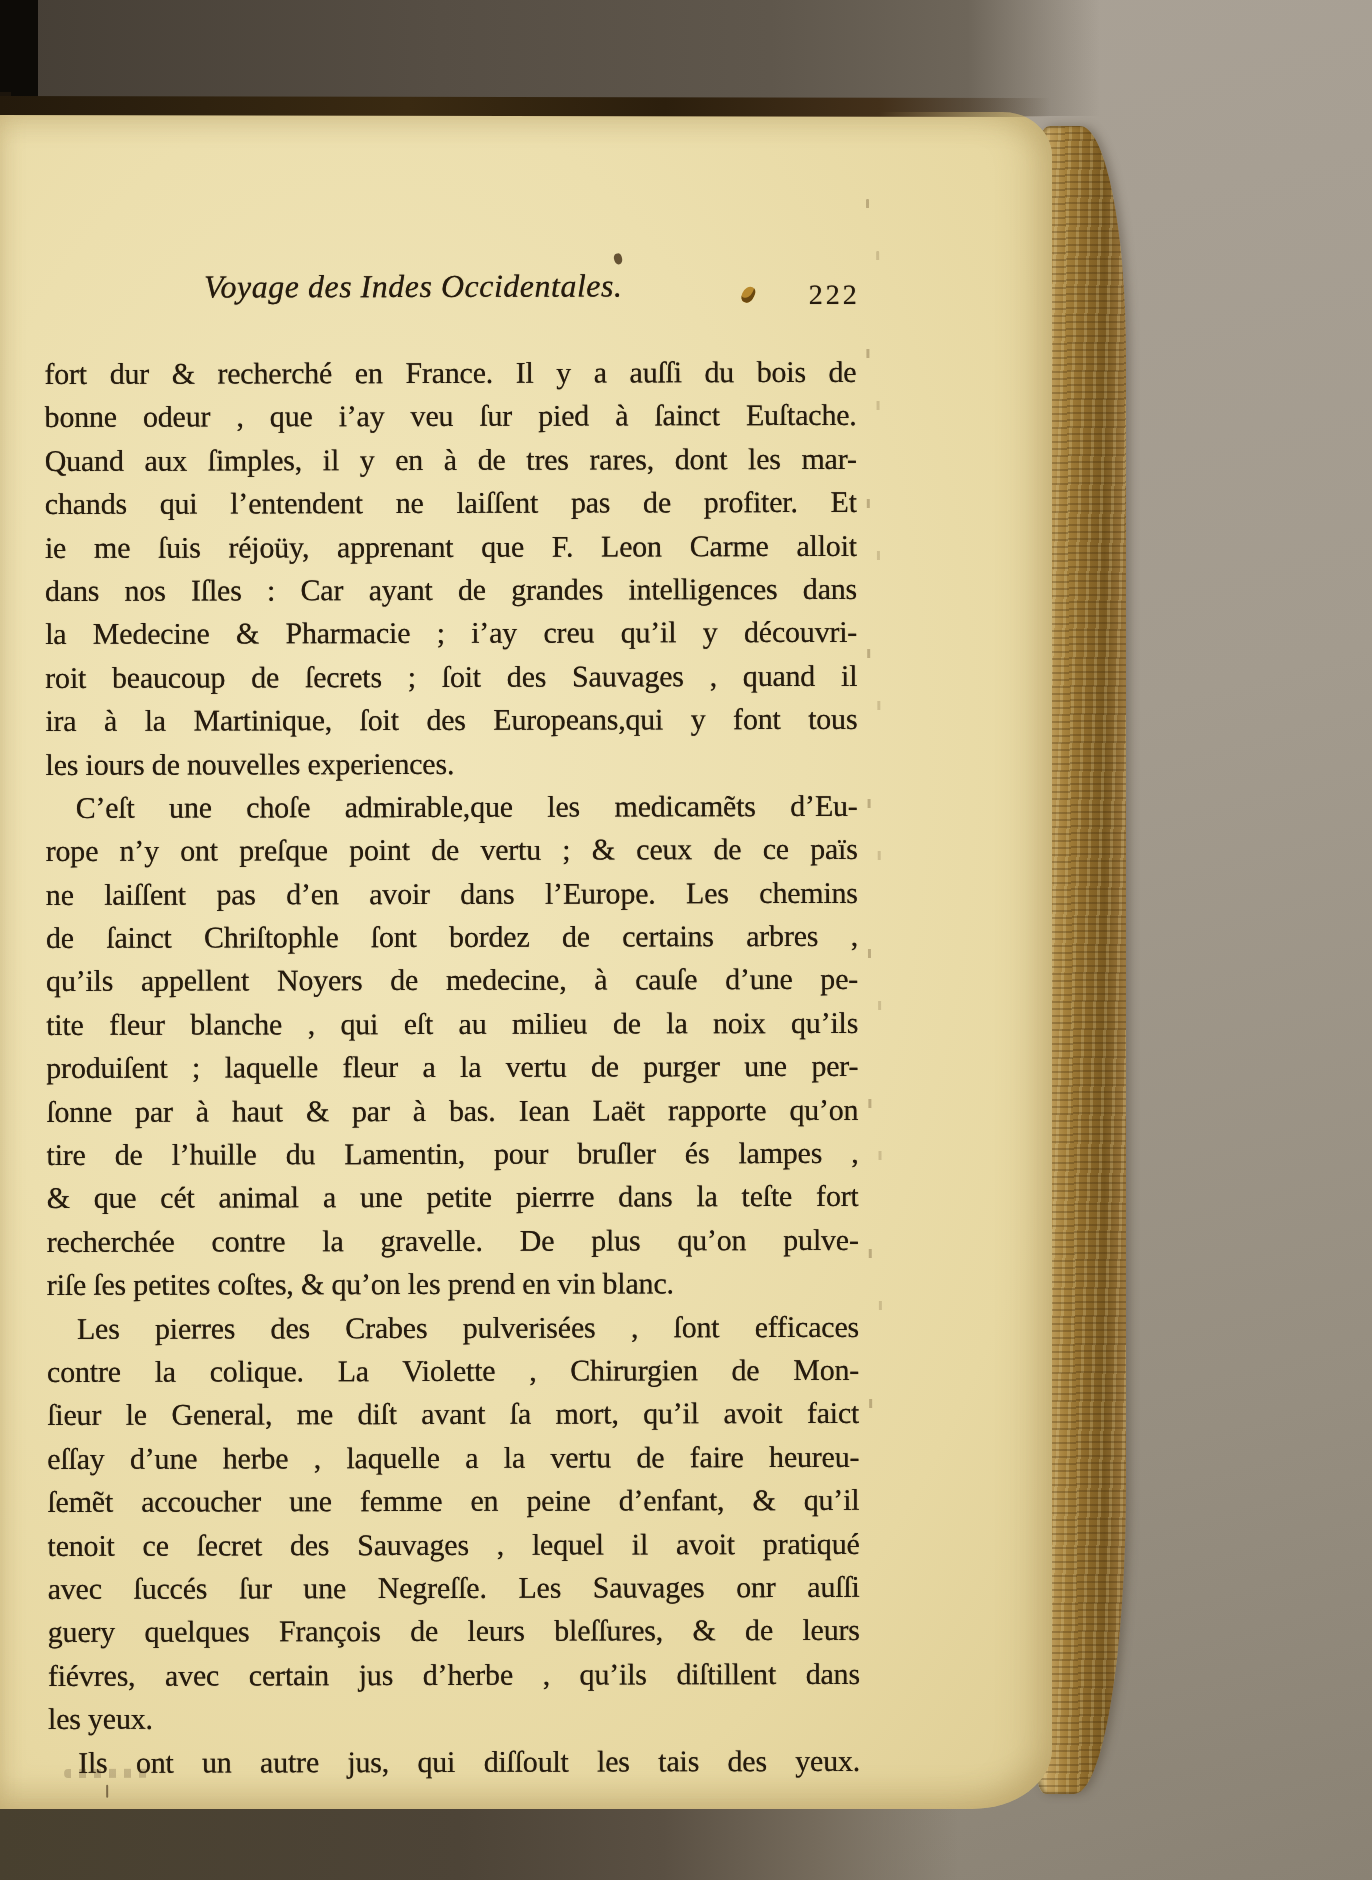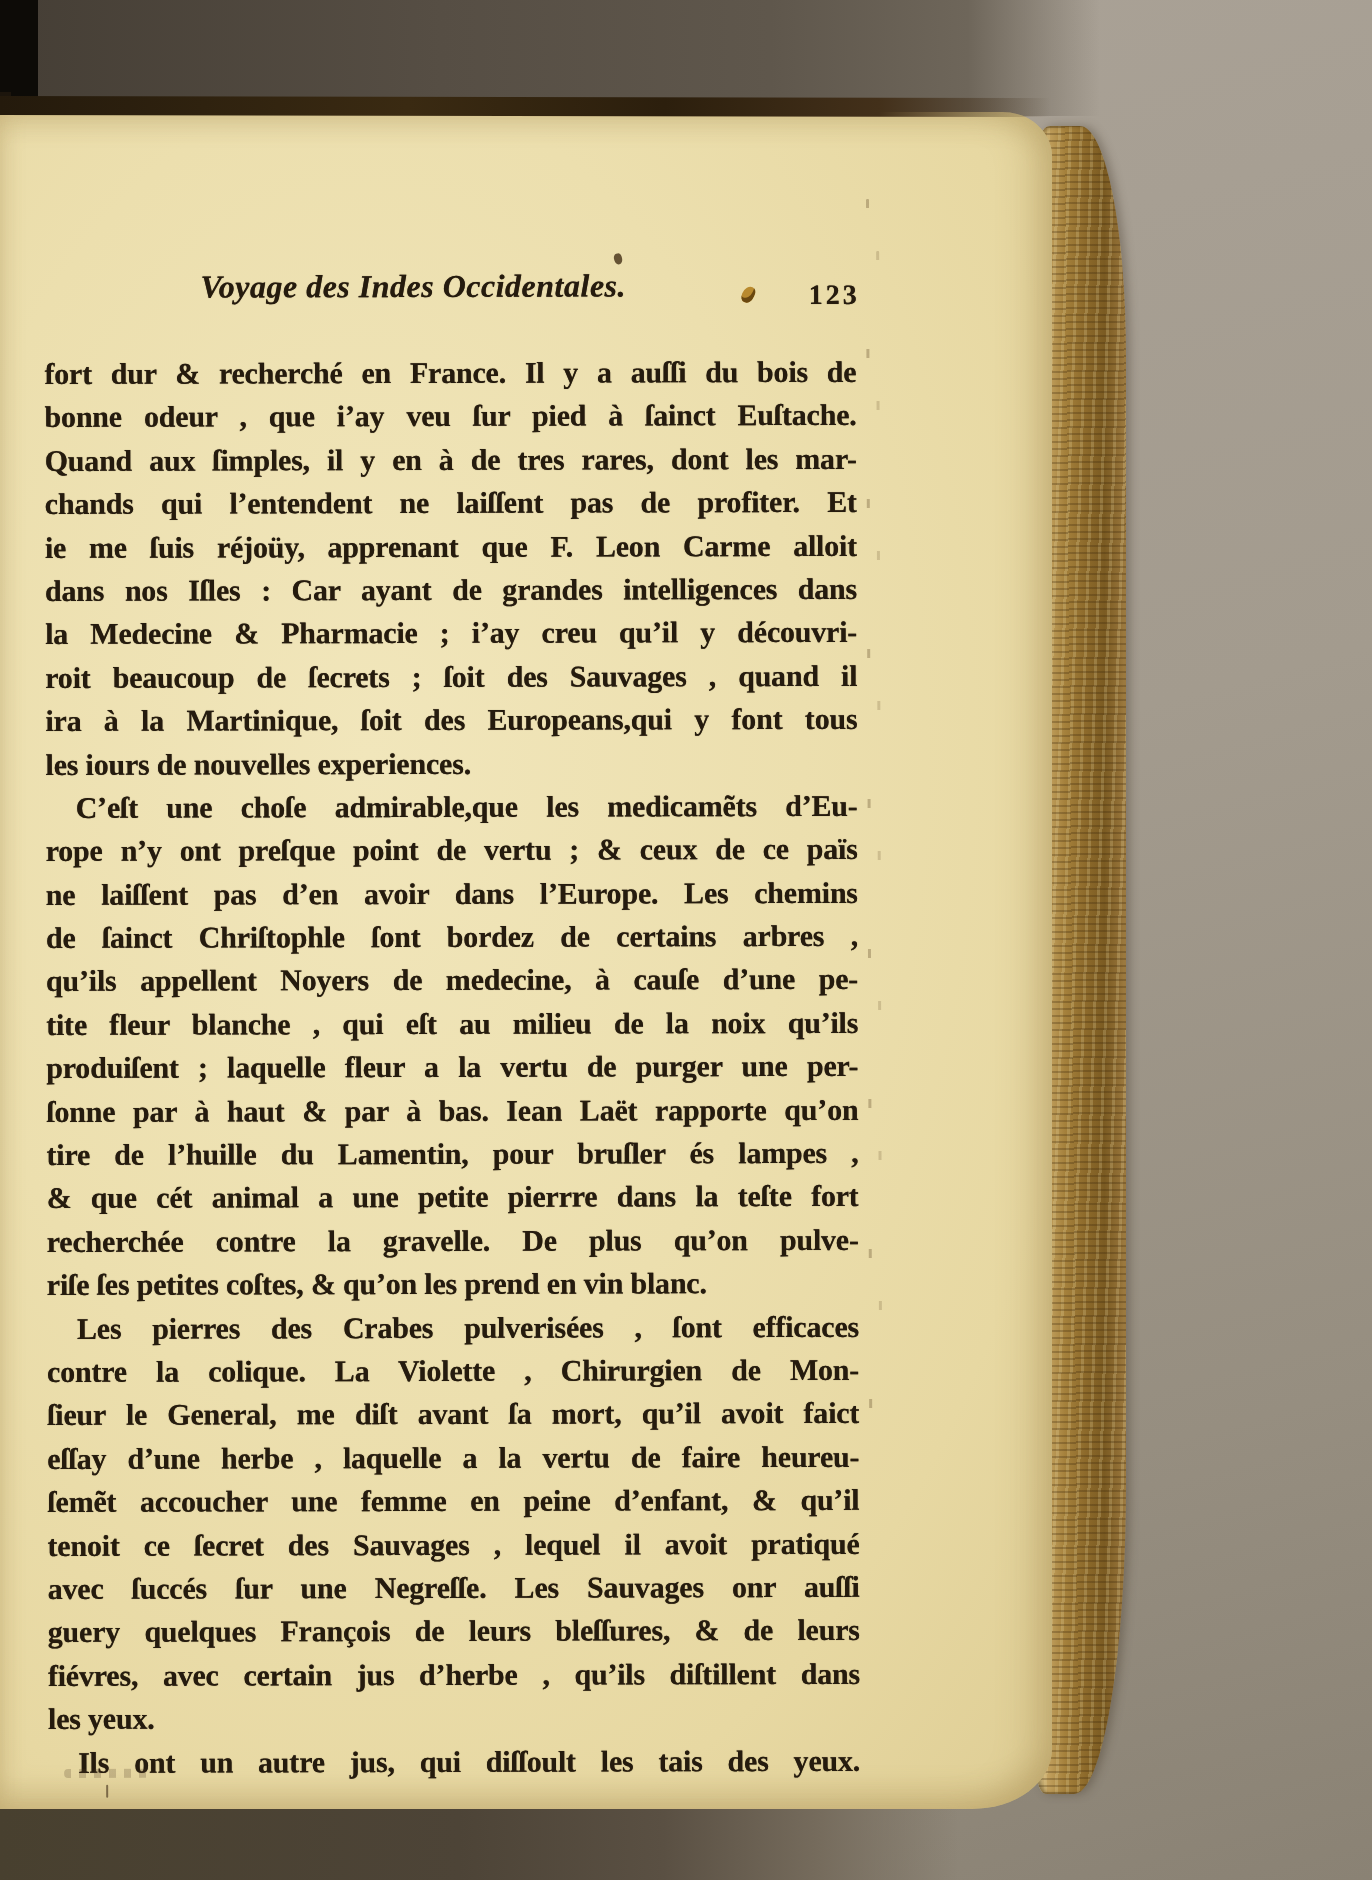--- a/index.html
+++ b/index.html
@@ -37,21 +37,20 @@
       linear-gradient(90deg,#e3d4a0 0%,#c4a361 12%,#a5813c 32%,#8d6a2b 55%,#7b5b22 76%,#916f35 92%,#a07d42 100%);
     border-radius:14px 46px 52px 10px / 30px 230px 310px 26px;
     box-shadow:inset 3px 0 4px rgba(70,50,15,.55), 4px 0 10px rgba(60,50,35,.35);
   }
   
   .page{
     position:absolute;left:0;top:112px;width:1052px;height:1697px;
     background:radial-gradient(ellipse at 35% 38%,#f1e6bb 0%,#ecdfae 45%,#e7d8a2 75%,#decd94 100%);
     border-radius:0 50px 80px 0 / 0 44px 60px 0;
     box-shadow:inset -26px 0 30px rgba(160,130,70,.25), inset 0 -18px 26px rgba(150,120,60,.22), inset 0 14px 22px rgba(150,120,60,.18);
-    font-weight:bold;
   }
   
   .top-rim{
     position:absolute;left:0;top:97px;width:1072px;height:19px;
     transform:rotate(0.12deg);
     background:linear-gradient(90deg,#241a0c 0%,#3a2a12 38%,#2c1f0d 62%,#43301a 82%,rgba(67,48,26,0) 98%);
     border-radius:0 12px 12px 0;
   }
   .page-inner{
     position:absolute;inset:0;
@@ -116,21 +115,21 @@
 <div class="scene">
   <div class="top-band"></div>
   <div class="corner-black"></div>
   <div class="corner-sliver"></div>
   <div class="bottom-band"></div>
   <div class="fore-edge"></div>
 
   <div class="page">
     <div class="page-inner">
       <div class="running-title">Voyage des Indes Occidentales.</div>
-      <div class="page-number">123</div>
+      <div class="page-number">222</div>
       <div class="page-text">
           <div class="line">fort dur &amp; recherché en France. Il y a auſſi du bois de</div>
           <div class="line">bonne odeur , que i’ay veu ſur pied à ſainct Euſtache.</div>
           <div class="line">Quand aux ſimples, il y en à de tres rares, dont les mar-</div>
           <div class="line">chands qui l’entendent ne laiſſent pas de profiter. Et</div>
           <div class="line">ie me ſuis réjoüy, apprenant que F. Leon Carme alloit</div>
           <div class="line">dans nos Iſles : Car ayant de grandes intelligences dans</div>
           <div class="line">la Medecine &amp; Pharmacie ; i’ay creu qu’il y découvri-</div>
           <div class="line">roit beaucoup de ſecrets ; ſoit des Sauvages , quand il</div>
           <div class="line">ira à la Martinique, ſoit des Europeans,qui y font tous</div>

